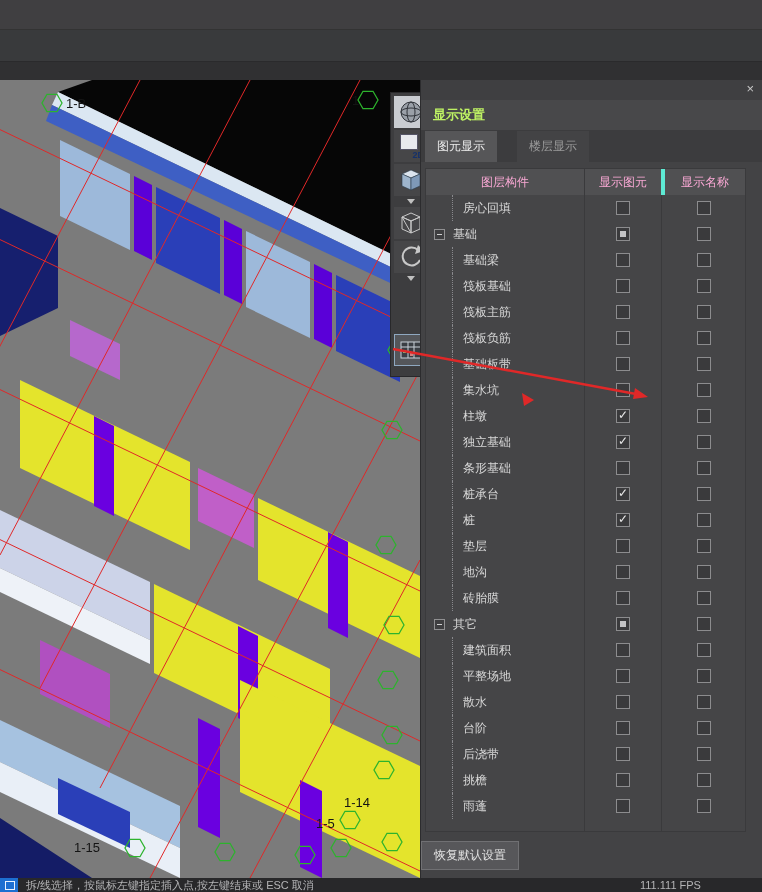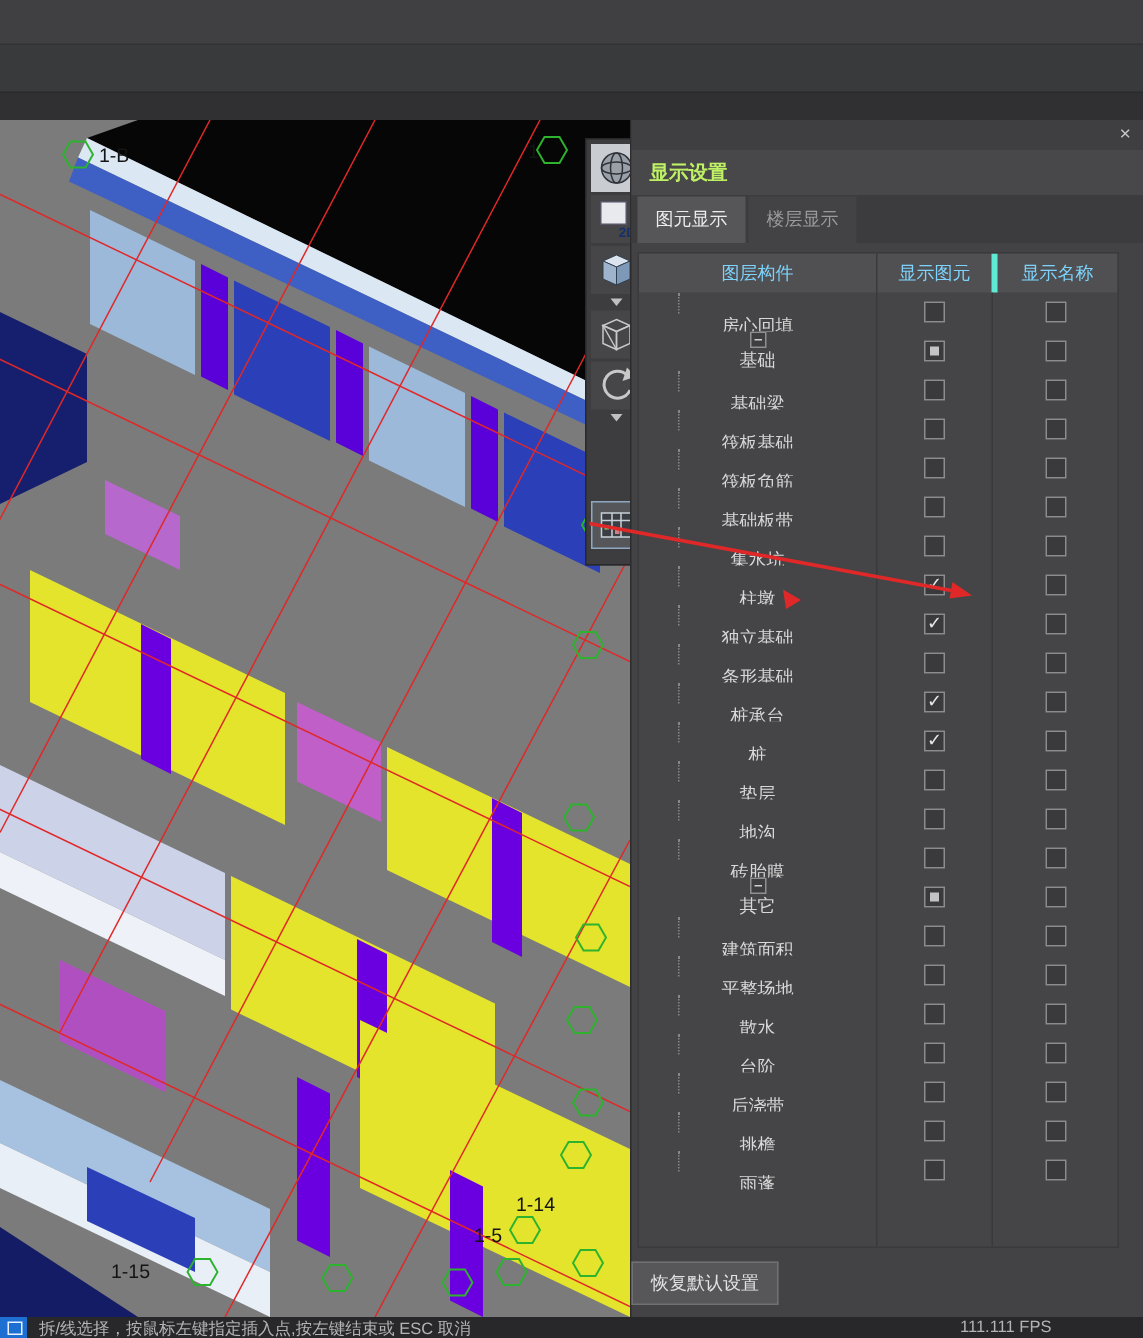--- a/index.html
+++ b/index.html
@@ -36,35 +36,35 @@
   
   .panel {
     position:absolute; left:420px; top:80px; width:342px; height:798px;
     background:#434345; border-left:1px solid #2c2c2e;
     display:flex; flex-direction:column; color:#d6d6d6;
   }
   .panel-topstrip { position:relative; height:20px; background:#3f3f41; }
   .close { position:absolute; right:8px; top:2px; color:#c8c8c8; font-size:13px; line-height:14px; }
   .panel-title { height:30px; background:#48484a; color:#bef264; font-weight:bold; font-size:13px;
                  line-height:30px; padding-left:12px; }
-  .tabs { height:32px; background:#3c3c3e; display:flex; align-items:flex-end; padding-left:4px; gap:2px; }
+  .tabs { height:32px; background:#3c3c3e; display:flex; align-items:flex-end; padding-left:4px; gap:20px; }
   .tab { font-size:12px; padding:7px 12px; color:#9a9a9a; background:#434345; }
   .tab.active { color:#ececec; background:#565658; }
 
   .tableWrap { flex:1; margin:6px 16px 0 4px; background:#454547; border:1px solid #3a3a3c;
                display:flex; flex-direction:column; overflow:hidden; }
-  .thead { display:flex; height:26px; background:#505052; color:#7dd3fc; font-size:12px; flex:0 0 26px; }
+  .thead { display:flex; height:26px; background:#505052; color:#f9a8d4; font-size:12px; flex:0 0 26px; }
   .th { display:flex; align-items:center; justify-content:center; }
   .th1 { width:158px; }
   .th2 { width:77px; border-left:1px solid #3a3a3c; }
   .th3 { flex:1;     border-left:4px solid #5eead4; }
 
   .tbody { display:flex; flex-direction:column; flex:1; }
   .trow { display:flex; height:26px; flex:0 0 26px; font-size:12px; color:#d8d8d8; }
-  .c-label { width:158px; display:flex; align-items:center; overflow:hidden; white-space:nowrap;flex-direction:column; }
+  .c-label { width:158px; display:flex; align-items:center; overflow:hidden; white-space:nowrap; }
   .c-el    { width:77px; border-left:1px solid #3a3a3c; display:flex; align-items:center; justify-content:center; }
   .c-name  { flex:1;     border-left:1px solid #3a3a3c; display:flex; align-items:center; justify-content:center; }
 
   .expander { position:relative; width:11px; height:11px; margin-left:8px; margin-right:8px;
               border:1px solid #909092; background:#3e3e40; flex:0 0 11px; }
   .expander::after { content:""; position:absolute; left:2px; top:4px; width:5px; height:1px; background:#d0d0d0; }
   .tree { align-self:stretch; width:14px; margin-left:13px; margin-right:10px;
           border-right:1px dotted #88888c; flex:0 0 14px; }
 
   .cb { position:relative; width:14px; height:14px; border:1px solid #8c8c8e; background:#3a3a3c; }
@@ -297,20 +297,33 @@
             <span class="lbl">筏板基础</span>
           </div>
           <div class="c-el">
             <span class="cb cb-unchecked"></span>
           </div>
           <div class="c-name">
             <span class="cb cb-unchecked"></span>
           </div>
         </div>
 
+        <div class="trow row-child">
+          <div class="c-label">
+
+            <span class="tree"></span>
+            <span class="lbl">筏板主筋</span>
+          </div>
+          <div class="c-el">
+            <span class="cb cb-unchecked"></span>
+          </div>
+          <div class="c-name">
+            <span class="cb cb-unchecked"></span>
+          </div>
+        </div>
 
         <div class="trow row-child">
           <div class="c-label">
 
             <span class="tree"></span>
             <span class="lbl">筏板负筋</span>
           </div>
           <div class="c-el">
             <span class="cb cb-unchecked"></span>
           </div>

